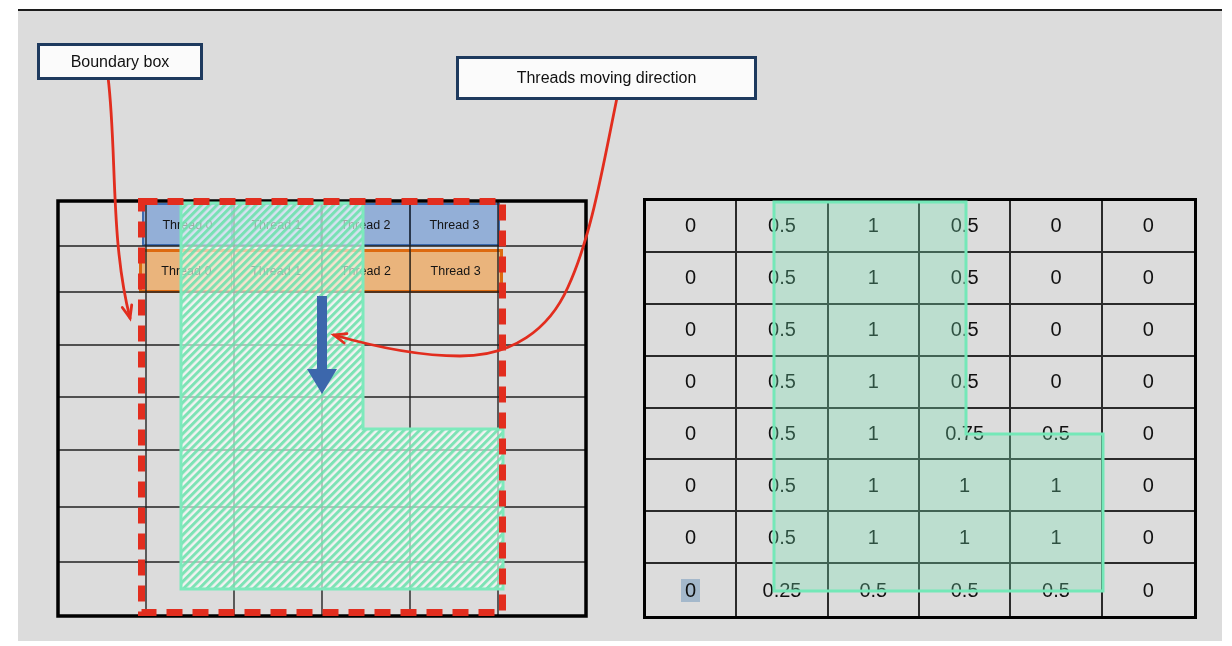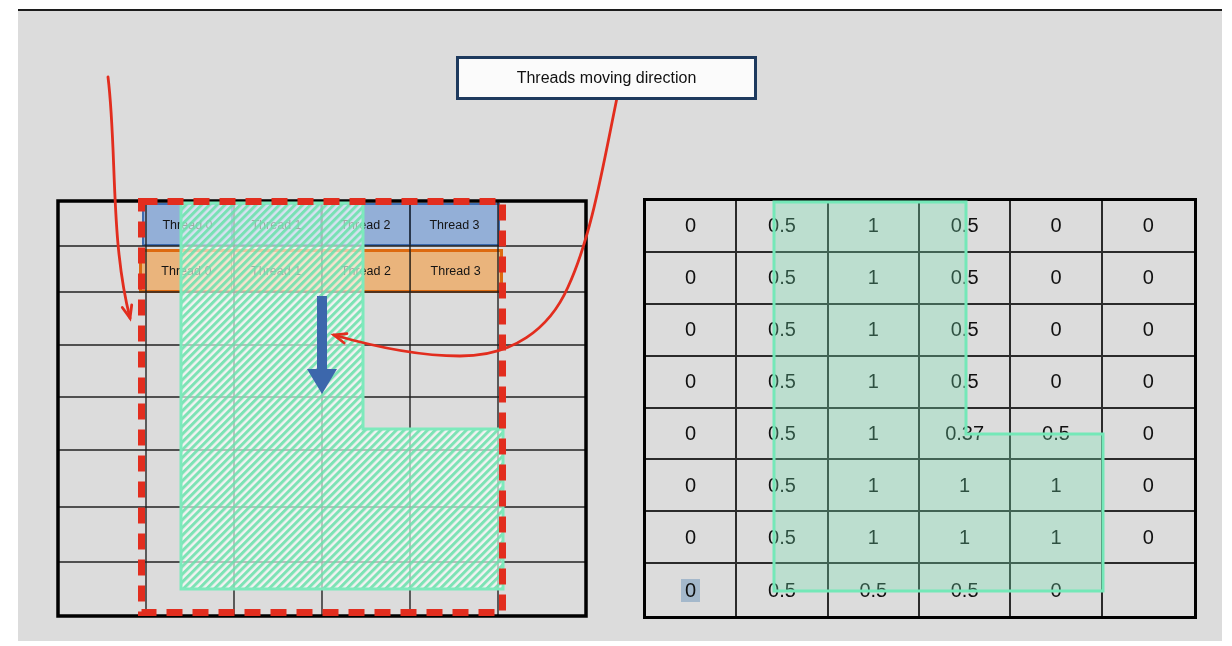--- a/index.html
+++ b/index.html
@@ -71,38 +71,39 @@
     <div class="rt-cell">0</div>
     <div class="rt-cell">0</div>
     <div class="rt-cell">0.5</div>
     <div class="rt-cell">1</div>
     <div class="rt-cell">0.5</div>
     <div class="rt-cell">0</div>
     <div class="rt-cell">0</div>
     <div class="rt-cell">0</div>
     <div class="rt-cell">0.5</div>
     <div class="rt-cell">1</div>
-    <div class="rt-cell">0.37</div>
+    <div class="rt-cell">0.75</div>
     <div class="rt-cell">0.5</div>
     <div class="rt-cell">0</div>
     <div class="rt-cell">0</div>
     <div class="rt-cell">0.5</div>
     <div class="rt-cell">1</div>
     <div class="rt-cell">1</div>
     <div class="rt-cell">1</div>
     <div class="rt-cell">0</div>
     <div class="rt-cell">0</div>
     <div class="rt-cell">0.5</div>
     <div class="rt-cell">1</div>
     <div class="rt-cell">1</div>
     <div class="rt-cell">1</div>
     <div class="rt-cell">0</div>
     <div class="rt-cell">
         <span class="hl">0</span>
       </div>
+    <div class="rt-cell">0.25</div>
     <div class="rt-cell">0.5</div>
     <div class="rt-cell">0.5</div>
     <div class="rt-cell">0.5</div>
     <div class="rt-cell">0</div>
   </div>
 
   <svg class="layer" width="1232" height="646" viewBox="0 0 1232 646">
     <defs>
       <pattern id="hatch" patternUnits="userSpaceOnUse" width="5.5" height="5.5" patternTransform="rotate(45)">
         <rect width="5.5" height="5.5" fill="rgba(255,255,255,0.62)"></rect>
@@ -141,16 +142,19 @@
       <path d="M108 77 C117 150 110 240 130 318"></path>
       <path d="M131.7 305 L130 318 L122.3 307.5"></path>
     </g>
 
     <g fill="none" stroke="#e22d1e" stroke-width="2.8" stroke-linecap="round">
       <path d="M618 93 C603 165 592 235 568 287 C549 330 512 356 460 356 C418 356 372 346 334 335"></path>
       <path d="M344.2 343 L334 335 L346.9 333.7"></path>
     </g>
   </svg>
 
+  <div class="callout" id="callout-boundary">
+    <span>Boundary box</span>
+  </div>
   <div class="callout" id="callout-threads">
     <span>Threads moving direction</span>
   </div>
 </div>
 
 </body></html>

